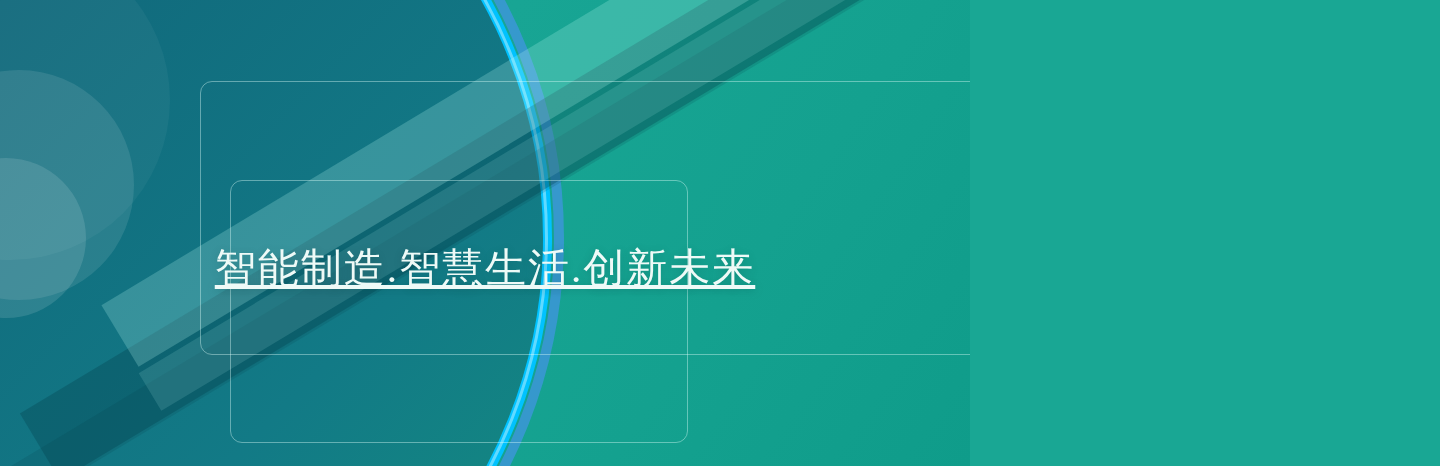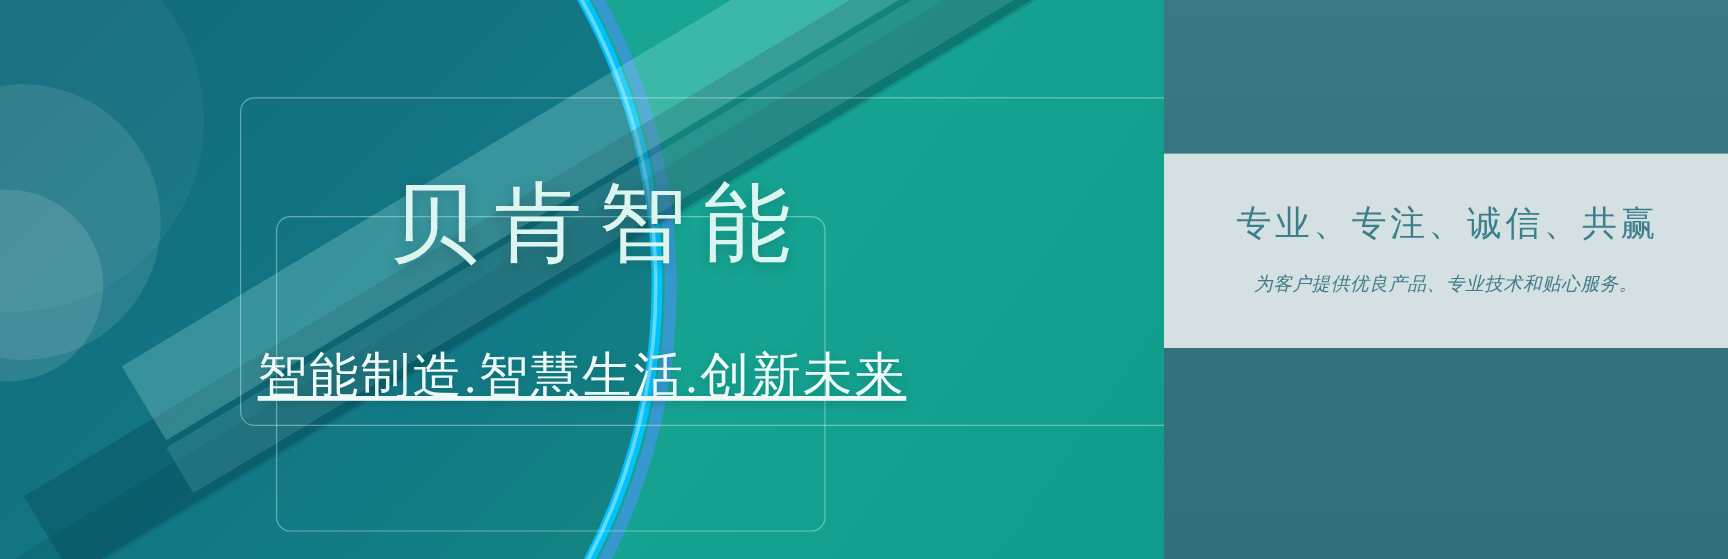--- a/index.html
+++ b/index.html
@@ -252,26 +252,18 @@
 
     <div class="band dark"></div>
     <div class="band dark2"></div>
     <div class="band light"></div>
     <div class="band light2"></div>
 
     <div class="frame f1"></div>
     <div class="frame f2"></div>
 
     <div class="hero-text">
-      <h1 class="hero-title">贝肯智能</h1>
       <p class="hero-subtitle">智能制造.智慧生活.创新未来</p>
     </div>
   </div>
 
-  <div class="side-panel">
-    <div class="side-panel-shade"></div>
-    <div class="side-card">
-      <div class="side-heading">专业、专注、诚信、共赢</div>
-      <div class="side-sub">为客户提供优良产品、专业技术和贴心服务。</div>
-    </div>
-  </div>
 
 </div>
 
 </body></html>

